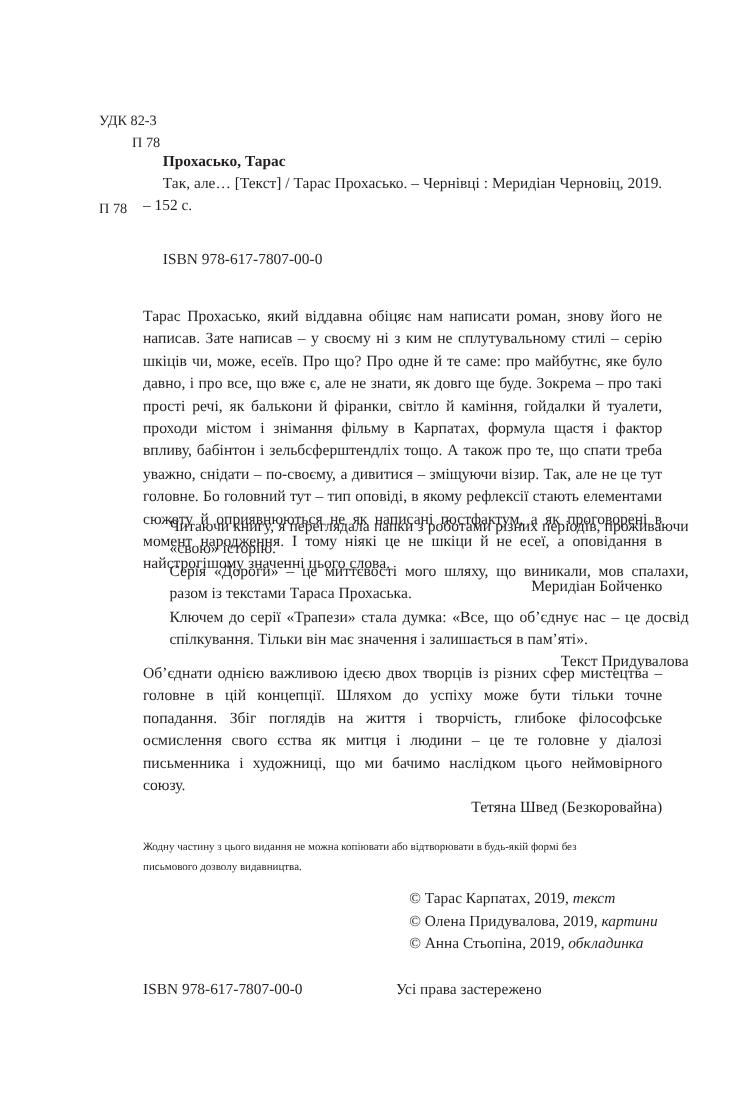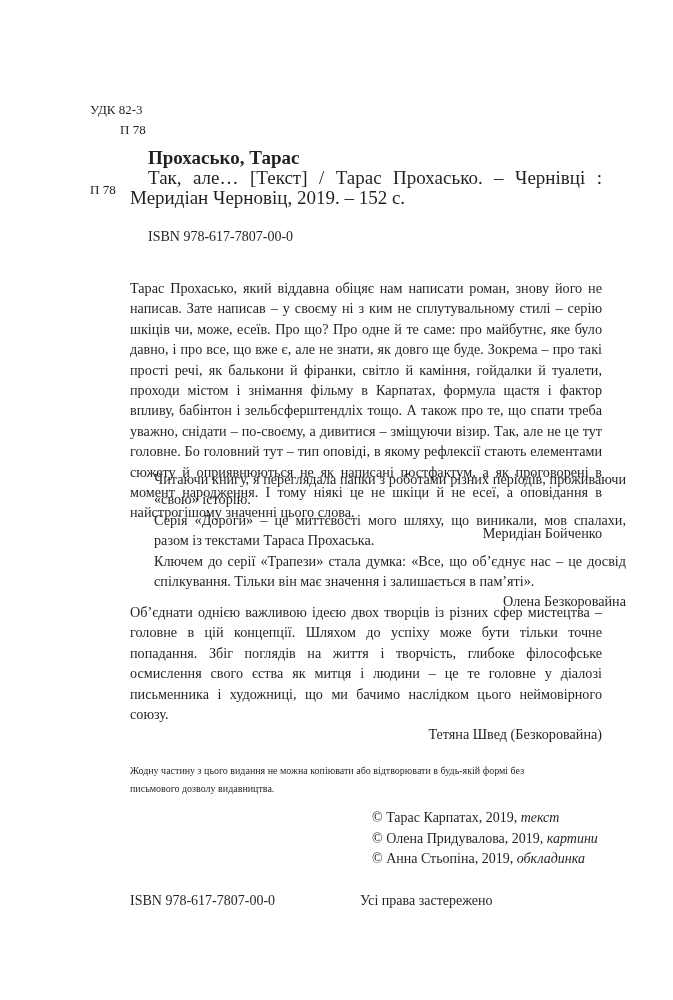--- a/index.html
+++ b/index.html
@@ -5,21 +5,21 @@
     html, body { margin: 0; padding: 0; background: #ffffff; }
     body {
       width: 673px; height: 1000px; position: relative; overflow: hidden;
       font-family: "Liberation Serif", "DejaVu Serif", serif;
       color: #231f20;
     }
     .abs { position: absolute; }
     .udk { left: 90px; top: 100px; font-size: 13px; line-height: 20px; }
     .udk .idx { padding-left: 30px; }
     .left-code { left: 90px; top: 182px; font-size: 13px; }
-    .biblio { left: 130px; top: 148px; width: 472px; font-size: 19px; line-height: 20px; }
+    .biblio { left: 130px; top: 138px; width: 472px; font-size: 14px; line-height: 20px; }
     .biblio .author { font-weight: bold; padding-left: 18px; }
     .biblio .desc { text-indent: 18px; text-align: justify; text-align-last: left; }
     .isbn-top { left: 148px; top: 229px; font-size: 14px; }
     .block { left: 130px; width: 472px; font-size: 14.2px; line-height: 20.4px; text-align: justify; }
     .block p { margin: 0; }
     .sig { text-align: right; }
     .b1 { top: 258px; margin-top: 20px; }
     .b2 { top: 469px; margin-left: 24px; }
     .b3 { top: 602px; }
     .notice { left: 130px; top: 762px; width: 410px; font-size: 10px; line-height: 18px; }
@@ -47,21 +47,21 @@
 
 <div class="abs block b1">
   <p>Тарас Прохасько, який віддавна обіцяє нам написати роман, знову його не написав. Зате написав – у своєму ні з ким не сплутувальному стилі – серію шкіців чи, може, есеїв. Про що? Про одне й те саме: про майбутнє, яке було давно, і про все, що вже є, але не знати, як довго ще буде. Зокрема – про такі прості речі, як балькони й фіранки, світло й каміння, гойдалки й туалети, проходи містом і знімання фільму в Карпатах, формула щастя і фактор впливу, бабінтон і зельбсферштендліх тощо. А також про те, що спати треба уважно, снідати – по-своєму, а дивитися – зміщуючи візир. Так, але не це тут головне. Бо головний тут – тип оповіді, в якому рефлексії стають елементами сюжету й оприявнюються не як написані постфактум, а як проговорені в момент народження. І тому ніякі це не шкіци й не есеї, а оповідання в найстрогішому значенні цього слова.</p>
   <div class="sig">Меридіан Бойченко</div>
 </div>
 
 <div class="abs block b2">
   <p>Читаючи книгу, я переглядала папки з роботами різних періодів, проживаючи «свою» історію.</p>
   <p>Серія «Дороги» – це миттєвості мого шляху, що виникали, мов спалахи, разом із текстами Тараса Прохаська.</p>
   <p>Ключем до серії «Трапези» стала думка: «Все, що об’єднує нас – це досвід спілкування. Тільки він має значення і залишається в пам’яті».</p>
-  <div class="sig">Олена Безкоровайна</div>
+  <div class="sig">Текст Придувалова</div>
 </div>
 
 <div class="abs block b3">
   <p>Об’єднати однією важливою ідеєю двох творців із різних сфер мистецтва – головне в цій концепції. Шляхом до успіху може бути тільки точне попадання. Збіг поглядів на життя і творчість, глибоке філософське осмислення свого єства як митця і людини – це те головне у діалозі письменника і художниці, що ми бачимо наслідком цього неймовірного союзу.</p>
   <div class="sig">Тетяна Швед (Безкоровайна)</div>
 </div>
 
 <div class="abs notice">Жодну частину з цього видання не можна копіювати або відтворювати в будь-якій формі без письмового дозволу видавництва.</div>
 
 <div class="abs copyrights">

